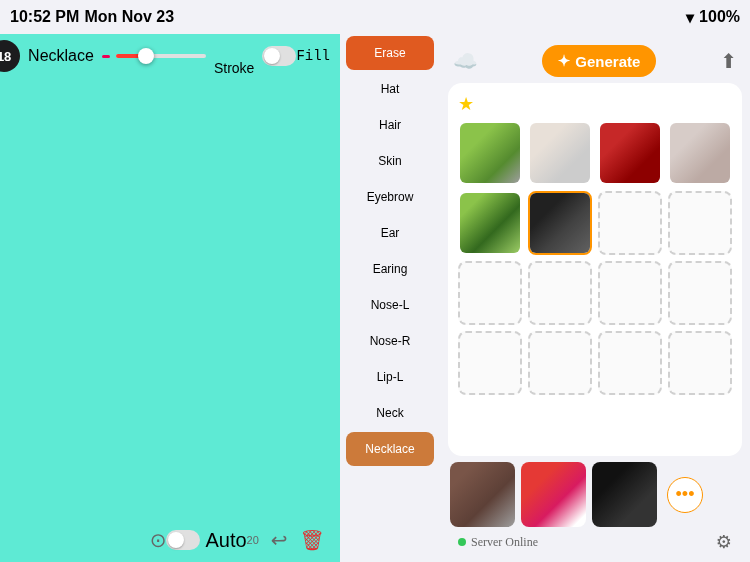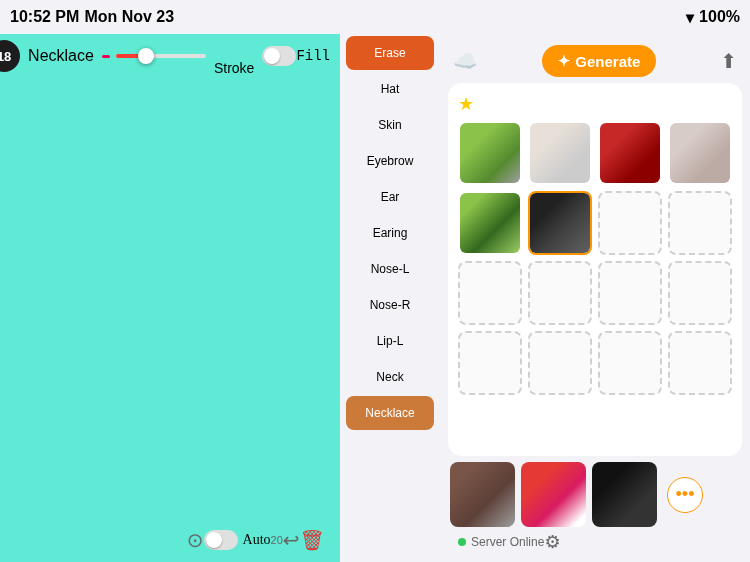--- a/index.html
+++ b/index.html
@@ -147,41 +147,41 @@
 
     
     .bottom-toolbar {
       height: 44px;
       display: flex;
       align-items: center;
       padding: 0 15px;
       justify-content: space-between;
     }
     .bottom-left { display: flex; align-items: center; gap: 10px; }
-    .bottom-right { display: flex; align-items: center; }
+    .bottom-right { display: flex; align-items: center; gap: 12px; }
     .auto-toggle-group { display: flex; align-items: center; gap: 5px; }
     .auto-toggle {
       width: 34px;
       height: 20px;
       background: #e0e0e0;
       border-radius: 10px;
       position: relative;
     }
     .auto-toggle::after {
       content: '';
       position: absolute;
       left: 2px;
       top: 2px;
       width: 16px;
       height: 16px;
       background: white;
       border-radius: 50%;
       box-shadow: 0 1px 2px rgba(0,0,0,0.3);
     }
-    .auto-label { font-size: 14px; color: #000; font-family: Liberation Serif, serif; }
+    .auto-label { font-size: 20px; color: #000; }
     .undo-count { font-size: 11px; color: #666; }
 
     
     .category-panel {
       width: 100px;
       background: #f2f2f7;
       overflow-y: auto;
       padding: 2px 6px;
       display: flex;
       flex-direction: column;
@@ -337,23 +337,24 @@
       color: #ff9500;
       font-size: 18px;
       cursor: pointer;
       margin-left: 4px;
     }
 
     
     .bottom-status-bar {
       display: flex;
       align-items: center;
-      justify-content: flex-start;
+      justify-content: space-between;
       padding: 4px 10px;
       height: 30px;
+      font-family: Liberation Serif, serif;
     }
     .server-status {
       display: flex;
       align-items: center;
       gap: 5px;
       font-size: 12px;
       color: #666;
     }
     .server-dot {
       width: 8px;
@@ -455,20 +456,21 @@
         <span style="font-size:20px; color:#e03030;">🗑</span>
       </div>
     </div>
   </div>
 
   <div class="category-panel">
 
     <div class="category-item top-active">Erase</div>
 
     <div class="category-item">Hat</div>
+    <div class="category-item">Hair</div>
     <div class="category-item">Skin</div>
     <div class="category-item">Eyebrow</div>
     <div class="category-item">Ear</div>
     <div class="category-item">Earing</div>
     <div class="category-item">Nose-L</div>
     <div class="category-item">Nose-R</div>
     <div class="category-item">Lip-L</div>
     <div class="category-item">Neck</div>
     <div class="category-item active">Necklace</div>
 

